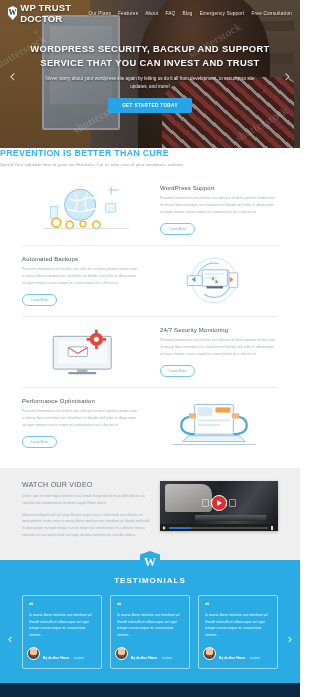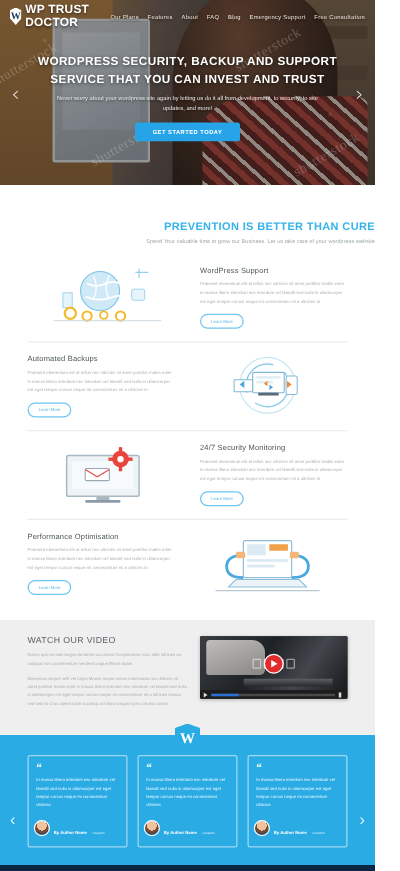--- a/index.html
+++ b/index.html
@@ -61,21 +61,21 @@
   .hero-sub { color:#eee; font-size:4.6px; line-height:1.75; margin-top:5px;
      text-shadow:0 1px 2px rgba(0,0,0,.6); padding:0 14px; }
   .hero-btn { margin:7px auto 0; display:inline-block; background:#27a3e8; color:#fff;
      font-size:4.6px; font-weight:bold; letter-spacing:.4px; padding:5px 14px; border-radius:2px;
      border:none; cursor:pointer; }
   .arrow { position:absolute; top:66px; color:rgba(255,255,255,.85); font-size:17px; z-index:6;
      cursor:pointer; font-family:"DejaVu Sans",sans-serif; font-weight:300;}
   .arrow.l{left:9px;} .arrow.r{right:9px;}
 
   
-  .sec-head { text-align:right; padding:28px 0 4px; }
+  .sec-head { text-align:left; padding:0 0 4px; }
   .sec-title { color:#35b3ea; font-size:8.8px; font-weight:bold; letter-spacing:.3px; }
   .sec-sub { color:#9aa3a8; font-size:4.3px; margin-top:4px; letter-spacing:.1px;}
 
   
   .features{ padding:4px 22px 0; }
   .frow { display:flex; align-items:center; gap:10px; padding:9px 0;
      border-bottom:1px solid #ececec; }
   .frow:last-child{border-bottom:none;}
   .frow.rev{ flex-direction:row-reverse; }
   .fart { width:50%; height:52px; flex:none; position:relative; }
@@ -317,20 +317,21 @@
         </span>
       <span class="vspk"></span>
     </div>
   </div>
 </section>
 
 <section class="testi">
   <div class="testi-badge">
       <span>W</span>
     </div>
+  <div class="testi-title">TESTIMONIALS</div>
   <div class="tcards">
 
     <div class="tcard">
       <div class="tquote">“</div>
       <div class="tbody">In massa libero interdum nec interdum vel blandit sed nulla in ullamcorper est eget tempor cursus neque mi consectetuer ultricies</div>
       <div class="tfoot">
         <div class="tavatar"></div>
         <div>
           <span class="tname">By Author Name</span>
           <span class="tloc">Location</span>

